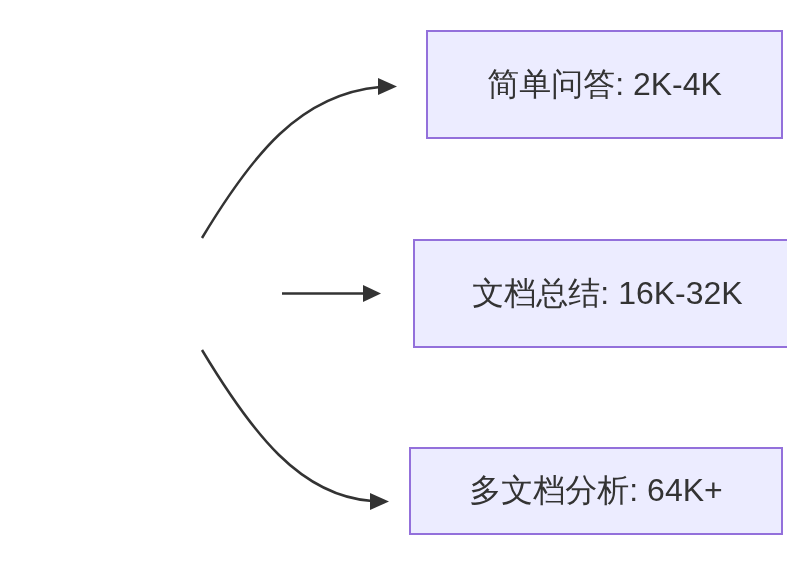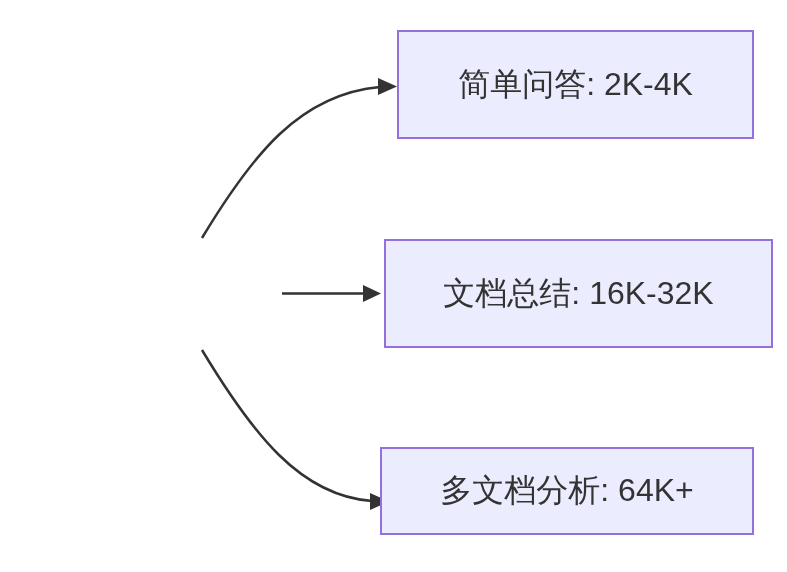--- a/index.html
+++ b/index.html
@@ -36,20 +36,21 @@
     box-sizing: border-box;
     background: var(--node-fill, #ECECFF);
     border: 2.5px solid var(--node-border, #9370DB);
     display: flex;
     align-items: center;
     justify-content: center;
     color: var(--text, #333333);
     font-size: 32px;
     text-align: center;
     white-space: nowrap;
+    margin-left: 29px;
   }
   .node-root   { left: 33px;  top: 240px; width: 248px; height: 108px; }
   .node-child1 { left: 397px; top: 30px;  width: 357px; height: 109px; }
   .node-child2 { left: 384px; top: 239px; width: 389px; height: 109px; justify-content: center; }
   .node-child3 { left: 380px; top: 447px; width: 374px; height: 88px; }
 </style>
 </head>
 <body>
 
 <div class="canvas">

